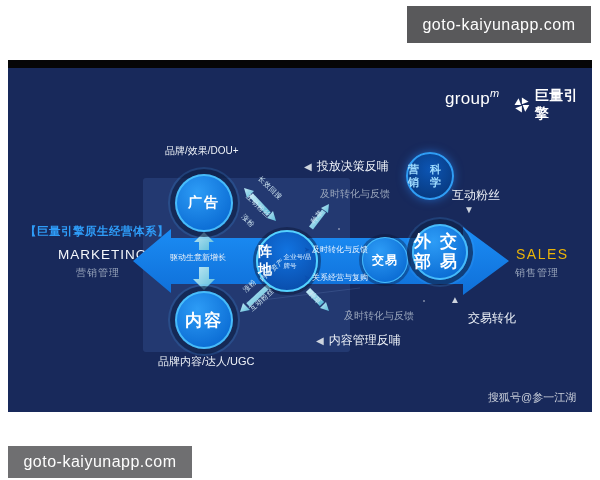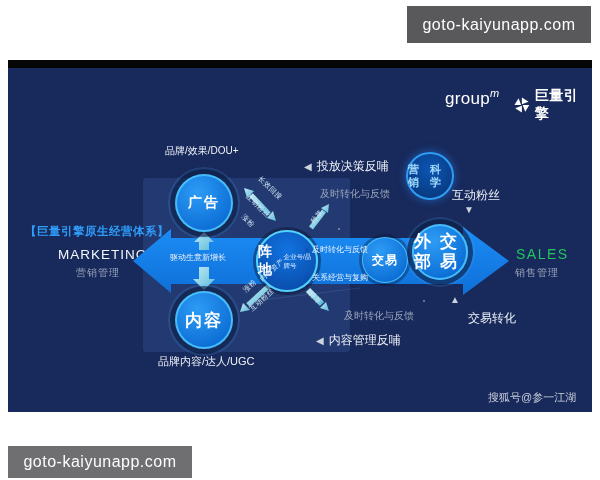--- a/index.html
+++ b/index.html
@@ -42,21 +42,21 @@
         border:2px solid #2f9df5;box-shadow:0 0 10px rgba(40,140,255,.55);}
   .rot{position:absolute;z-index:4;font-size:7px;color:#cfe6f2;letter-spacing:.5px;white-space:nowrap;}
   .bandrow{position:absolute;z-index:4;width:72px;text-align:center;font-size:8px;color:#eaf4ff;white-space:nowrap;}
   .bandrow .ar{color:#0a4fb0;font-size:7px;margin-right:2px;}
   .flexlbl{display:flex;align-items:center;gap:5px;}
   .dot{position:absolute;width:2px;height:2px;border-radius:50%;background:rgba(255,255,255,.45);z-index:2;}
   .credit{position:absolute;left:480px;top:330px;font-size:11px;color:#c9cfda;}
   .sys{position:absolute;left:17px;top:164px;font-size:11.5px;font-weight:bold;color:#2e9cf8;letter-spacing:.5px;}
   .mkt{position:absolute;left:50px;top:187px;font-size:13.5px;color:#f4f7fb;letter-spacing:1px;}
   .mkt-sub{position:absolute;left:68px;top:206px;font-size:10px;color:#99a5bb;letter-spacing:1px;}
-  .sales{position:absolute;left:508px;top:186px;font-size:14px;color:#22c55e;letter-spacing:1.5px;}
+  .sales{position:absolute;left:508px;top:186px;font-size:14px;color:#eab308;letter-spacing:1.5px;}
   .sales-sub{position:absolute;left:507px;top:206px;font-size:10px;color:#99a5bb;letter-spacing:1px;}
 </style>
 </head>
 <body>
 
 <div class="page">
 
   <div class="wm wm-top">goto-kaiyunapp.com</div>
 
   <div class="slide">

